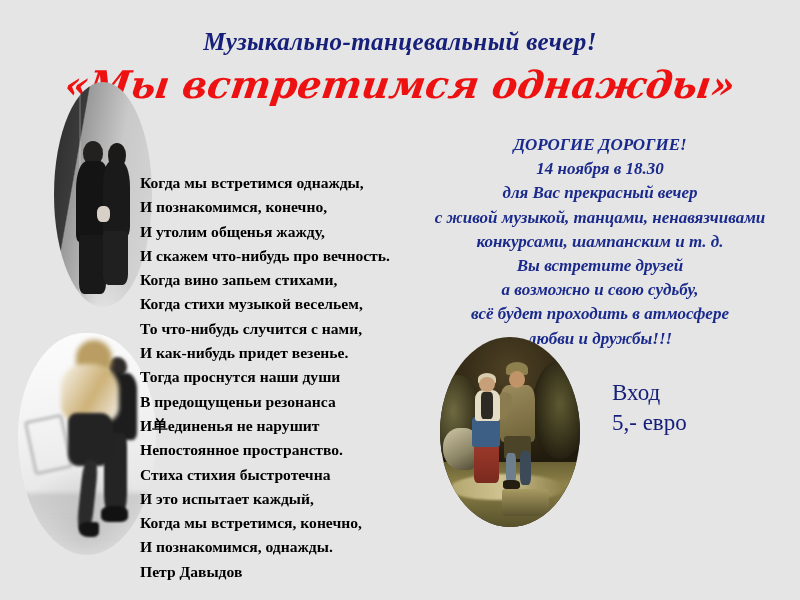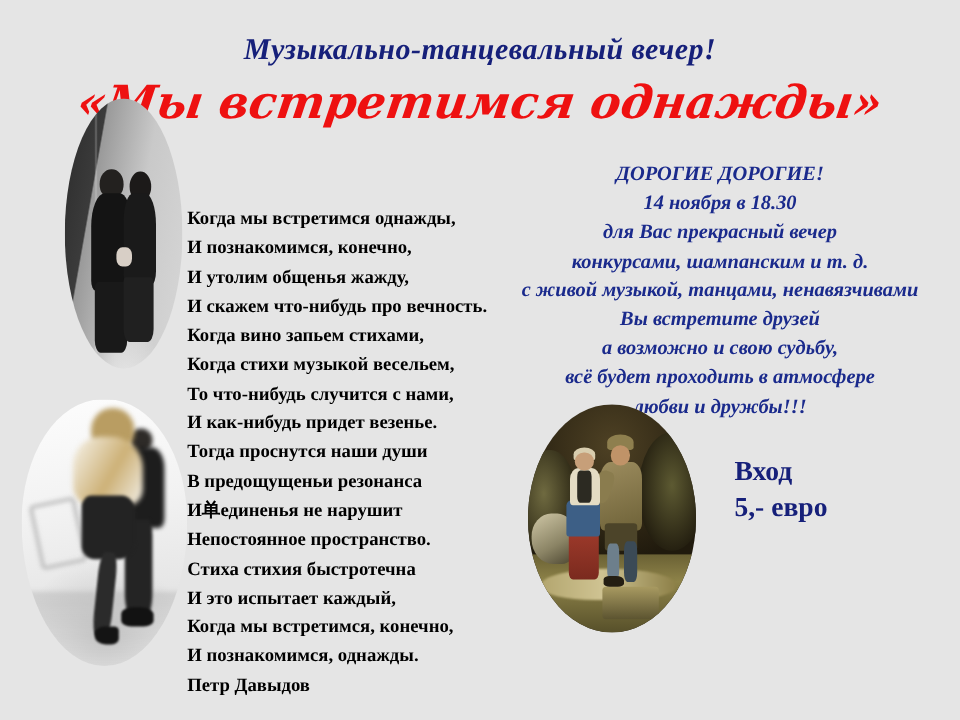--- a/index.html
+++ b/index.html
@@ -21,42 +21,42 @@
   .head-line2{
     position:absolute;left:0;top:62px;width:800px;text-align:center;
     font-family:"DejaVu Serif", serif;
     font-weight:bold;font-style:italic;font-size:38px;
     color:#ee1111;white-space:nowrap;
     transform:skewX(-8deg);
   }
 
   
   #poem{
-    position:absolute;left:156px;top:171px;width:290px;
+    position:absolute;left:140px;top:171px;width:290px;
     font-family:"Liberation Serif", serif;
     font-weight:bold;font-size:15.6px;line-height:24.3px;
     color:#000000;z-index:4;white-space:nowrap;
   }
   #poem div{height:24.3px;}
 
   
   #announce{
     position:absolute;left:400px;top:133px;width:400px;
     text-align:center;
     font-family:"Liberation Serif", serif;
     font-weight:bold;font-style:italic;font-size:17px;line-height:24.2px;
     color:#1a2a8c;white-space:nowrap;
   }
   #announce div{height:24.2px;}
 
   
   #entry{
     position:absolute;left:612px;top:378px;
     font-family:"Liberation Serif", serif;
-    font-weight:bold;font-size:23px;line-height:30px;
+    font-weight:normal;font-size:23px;line-height:30px;
     color:#16207a;
   }
 
   
   .oval{position:absolute;overflow:hidden;}
   #photo-couple-talking{
     left:54px;top:82px;width:98px;height:225px;
     border-radius:50% / 50%;
     background:
       radial-gradient(ellipse 60% 70% at 50% 120%, #f4f4f4 0%, rgba(244,244,244,0) 60%),
@@ -306,22 +306,22 @@
     <div>И это испытает каждый,</div>
     <div>Когда мы встретимся, конечно,</div>
     <div>И познакомимся, однажды.</div>
     <div>Петр Давыдов</div>
   </div>
 
   <div id="announce">
     <div>ДОРОГИЕ ДОРОГИЕ!</div>
     <div>14 ноября в 18.30</div>
     <div>для Вас прекрасный вечер</div>
+    <div>с живой музыкой, танцами, ненавязчивами</div>
     <div>конкурсами, шампанским и т. д.</div>
-    <div>с живой музыкой, танцами, ненавязчивами</div>
     <div>Вы встретите друзей</div>
     <div>а возможно и свою судьбу,</div>
     <div>всё будет проходить в атмосфере</div>
     <div>любви и дружбы!!!</div>
   </div>
 
   <div class="oval" id="painting-rustic-meeting">
     <div class="foliage-l"></div>
     <div class="foliage-r"></div>
     <div class="ground"></div>

